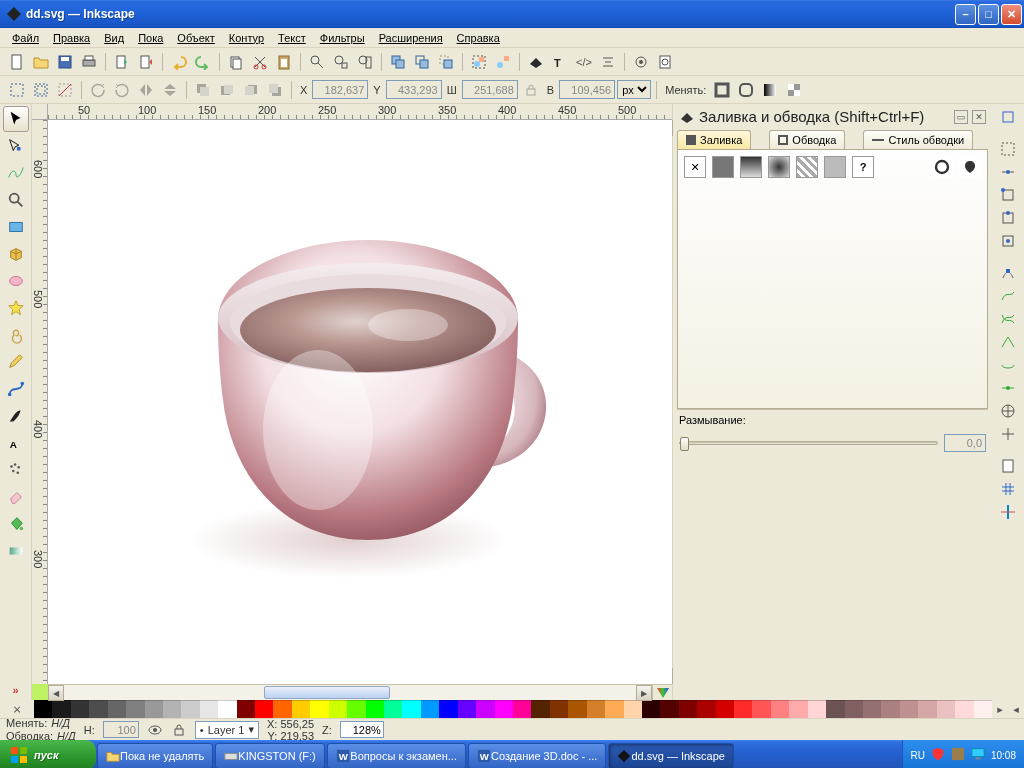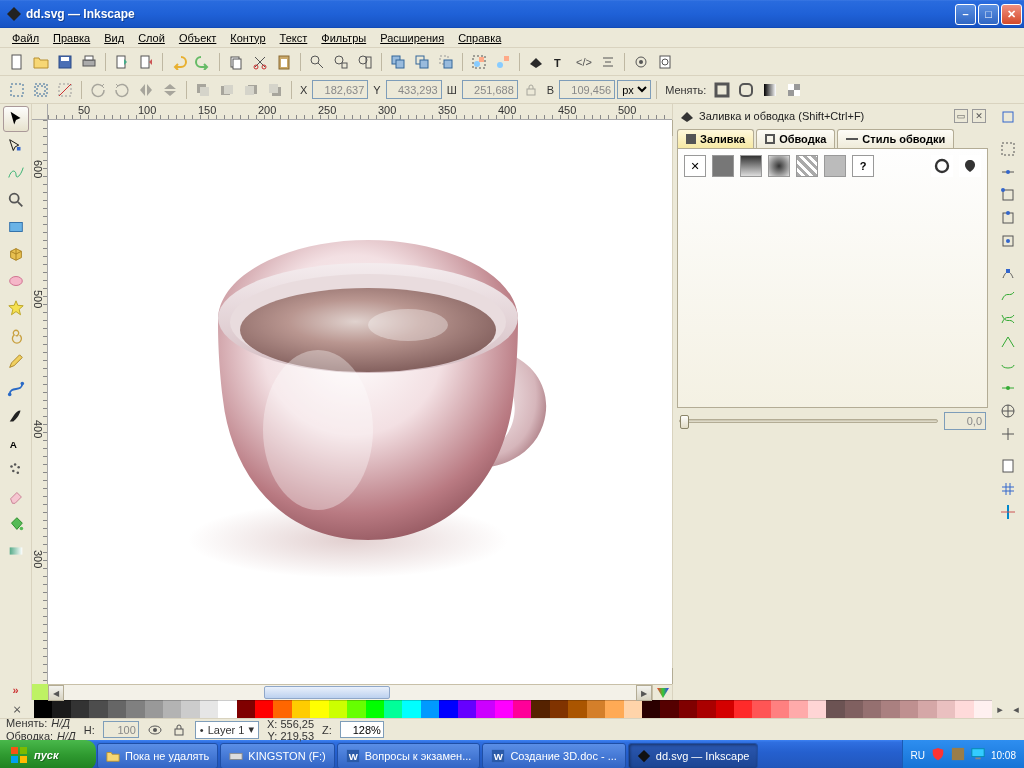--- a/index.html
+++ b/index.html
@@ -46,23 +46,23 @@
 .cornerbtn { position:absolute; right:0; bottom:0; width:20px; height:16px; background:#ece9d8; border-top:1px solid #c8c0a8; border-left:1px solid #c8c0a8; display:flex;align-items:center;justify-content:center;}
 .vscroll { position: absolute; right: 0; top: 16px; width: 16px; bottom: 16px; background: #ece9d8; border-left: 1px solid #c8c0a8; display:flex; flex-direction:column;}
 .vscroll .arrow { height: 16px; width:16px; background: linear-gradient(#f3f3ef, #d7d3c2); border: 1px solid #b3ac95; display: flex; align-items: center; justify-content: center; color:#555;font-size:8px;}
 .vscroll .track { flex:1; background: #f3f1e8; position:relative;}
 .vscroll .thumb { position:absolute; left:1px; right:1px; top: 40%; height: 10%; background: linear-gradient(to right,#e9f0fb, #bcd1ef); border: 1px solid #8fa7c9; border-radius:2px;}
 .canvaswrap { width: 640px; }
 
 
 .dockpanel { width: 320px; background: #ece9d8; border-left: 1px solid #d9d3bf; display: flex; flex-direction: column; padding: 2px 4px; }
 .dockhead { display: flex; align-items: center; padding: 2px 2px; gap: 4px;}
-.dockhead .title { flex: 1; font-size: 11px; color: #222; }
+.dockhead .title { flex: 1; font-size: 15px; color: #222; }
 .dockhead .hicon { width: 14px; height: 14px; border: 1px solid #999; display:flex;align-items:center;justify-content:center;font-size:9px;color:#555;}
-.tabsrow { display: flex; gap: 0; margin-top: 3px; font-weight: bold; }
+.tabsrow { display: flex; gap: 16px; margin-top: 3px; }
 .ptab { padding: 3px 8px; border: 1px solid #b3ac95; border-bottom: none; background: linear-gradient(#fdfcf7,#efebd9); border-radius: 3px 3px 0 0; margin-right: 2px; display:flex; align-items:center; gap:4px; cursor:default;}
 .ptab.active { background: linear-gradient(#fff8dc, #f7e9a4); }
 .fillbox { border: 1px solid #b3ac95; background: linear-gradient(#fefefe, #f4f1e3); padding: 6px; height: 260px; display:flex; flex-direction:column;}
 .paintrow { display: flex; align-items: center; gap: 6px; margin-bottom: 6px;}
 .paintbtn { width: 22px; height: 22px; border: 1px solid #999; display:flex;align-items:center;justify-content:center; background:#fff;}
 .noobj { font-size: 11px; color: #444; padding-left:4px; position:relative;}
 .noobj::before{content:""; position:absolute; left:-999px;} 
 .fieldline { border-top: 1px solid #c8c0a8; padding: 4px 2px; display:flex; align-items:center; gap:6px; }
 .slidertrack { flex:1; height: 4px; background: linear-gradient(#c5bfa8,#e5e2d2); border:1px solid #b3ac95; border-radius:2px; position:relative;}
 .sliderthumb { position:absolute; top:-5px; width:9px; height:14px; background: linear-gradient(#fdfdfb, #e2dcc6); border:1px solid #8a8468; border-radius:2px;}
@@ -75,21 +75,21 @@
 .paletterow .more { width: 34px; background:#ece9d8; display:flex;align-items:center;justify-content:center; color:#555;}
 .paletterow .swatches { flex:1; display:flex; overflow:hidden;}
 .sw { flex: 1; height: 18px; border-top:1px solid rgba(0,0,0,.2);}
 .paletterow .arrow { width:16px; background:#ece9d8; display:flex;align-items:center;justify-content:center;color:#555;}
 .statusrow { height: 22px; background:#ece9d8; display:flex; align-items:center; padding: 0 6px; border-top:1px solid #d9d3bf; gap: 8px; font-size:11px; color:#333;}
 .statusrow .tinyfield { width:36px; height:17px; border:1px solid #7e9db9; background:#ece9d8; color:#888; text-align:right; padding:0 2px;}
 
 
 .taskbar { height: 30px; background: linear-gradient(to bottom, #3c81f3 0%, #2f6fe0 8%, #2560cf 40%, #2257bd 90%, #1a4aa3 100%); display:flex; align-items:stretch; }
 .startbtn { width: 96px; background: linear-gradient(to bottom, #49b84b 0%, #2f9a30 50%, #1e7f20 100%); border-radius: 0 10px 10px 0; display:flex;align-items:center; padding: 0 10px; color:#fff; font-weight:bold; font-style: italic; font-size:14px; text-shadow:1px 1px 0 rgba(0,0,0,.3); gap:6px;}
-.taskbtn { margin: 3px 1px; padding: 12px 8px; min-width: 110px; max-width: 150px; background: linear-gradient(#5a8ee6, #3265c5); border:1px solid #1f4fa6; border-radius:3px; display:flex; align-items:center; gap:5px; color:#fff; font-size:11px; overflow:hidden; white-space:nowrap;}
+.taskbtn { margin: 3px 1px; padding: 12px 8px; min-width: 110px; max-width: 150px; background: linear-gradient(#5a8ee6, #3265c5); border:1px solid #1f4fa6; border-radius:3px; display:flex; align-items:center; color:#fff; font-size:11px; overflow:hidden; white-space:nowrap;}
 .taskbtn.active { background: linear-gradient(#2a57b0, #1c4593); box-shadow: inset 1px 1px 3px rgba(0,0,0,.4);}
 .taskbtn .ticon { width:14px;height:14px; }
 .systray { margin-left:auto; background: linear-gradient(to bottom, #2e8ef0, #1472d4); display:flex; align-items:center; padding: 0 8px; gap:6px; color:#fff; font-size:11px; border-left:1px solid #1a5ab4;}
 .trlbl { font-size: 10px; }
 
 
 .cupstage { position:absolute; left: 110px; top: 90px; width: 420px; height: 380px;}
 
 
 .ic { width:16px; height:16px; }
@@ -110,21 +110,21 @@
   <span class="title">dd.svg — Inkscape</span>
   <div class="winbtn min">–</div>
   <div class="winbtn max">□</div>
   <div class="winbtn close">✕</div>
 </div>
 
 <div class="menubar">
   <span><u>Файл</u></span>
   <span><u>Правка</u></span>
   <span><u>Вид</u></span>
-  <span><u>Слой</u></span>
+  <span><u>Пока</u></span>
   <span><u>Объект</u></span>
   <span><u>Контур</u></span>
   <span><u>Текст</u></span>
   <span><u>Фильтры</u></span>
   <span><u>Расширения</u></span>
   <span><u>Справка</u></span>
 </div>
 
 <div class="toolbar">
   <div class="tbtn">
@@ -647,20 +647,23 @@
             <svg viewBox="0 0 16 16" width="16" height="16">
               <circle cx="8" cy="8" r="6" fill="none" stroke="#333" stroke-width="2.4"></circle>
             </svg>
           </div>
         <div class="paintbtn" style="border:none;">
             <svg viewBox="0 0 16 16" width="16" height="16">
               <path d="M8 2c3 0 5 2 5 5 0 4-5 7-5 7s-5-3-5-7c0-3 2-5 5-5z" fill="#333"></path>
             </svg>
           </div>
       </div>
+    </div>
+    <div class="fieldline">
+      <span>Размывание:</span>
     </div>
     <div class="fieldline" style="border:none;">
       <div class="slidertrack">
           <div class="sliderthumb" style="left:0;"></div>
         </div>
       <input class="smallnum" disabled="" value="0,0" style="">
     </div>
   </div>
 
   <div class="righttoolbar">

